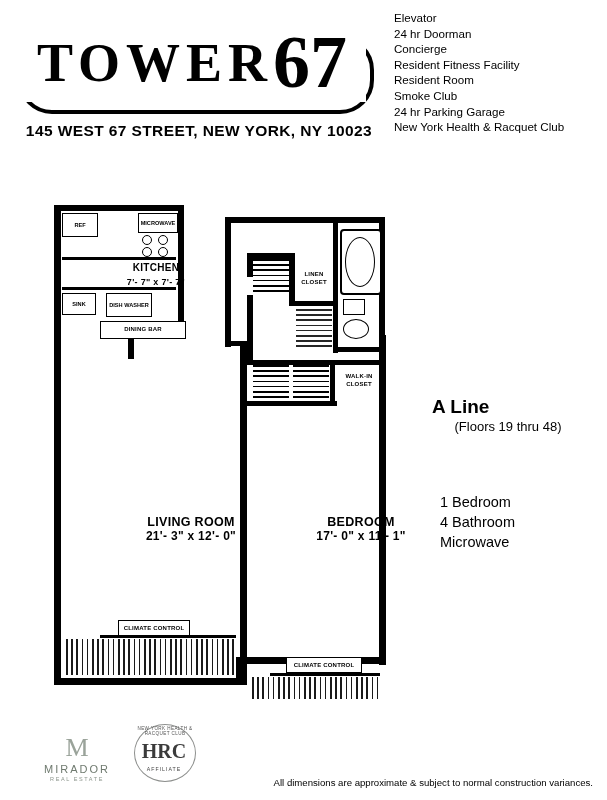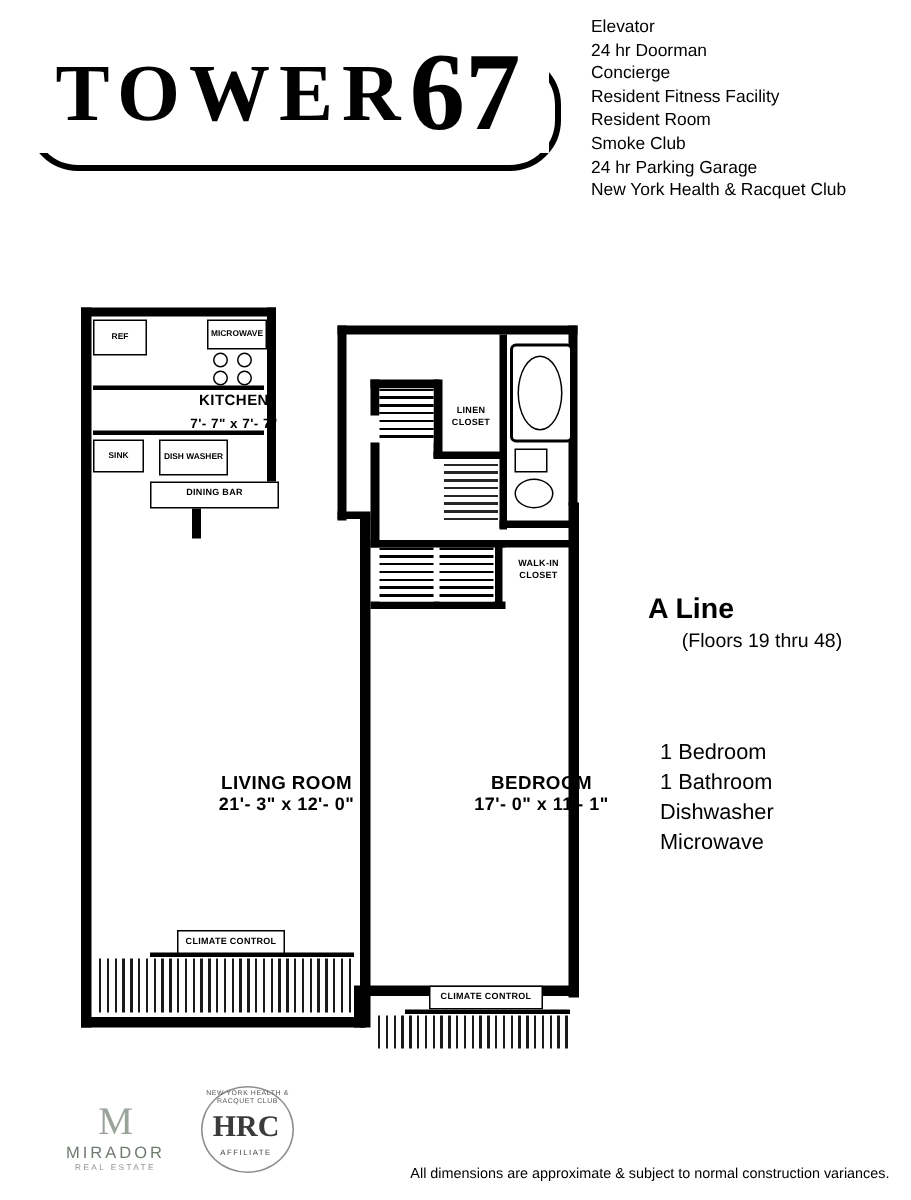--- a/index.html
+++ b/index.html
@@ -126,39 +126,39 @@
 </head>
 <body>
 
 <div class="page">
 
   <div class="logo-wrap">
     <div class="logo-box"></div>
     <div class="logo-text">
       <span class="tower">TOWER</span><span class="num">67</span>
     </div>
+    <div class="address">145 WEST 67 STREET, NEW YORK, NY 10023</div>
   </div>
 
   <div class="amenities">
     <div>Elevator</div>
     <div>24 hr Doorman</div>
     <div>Concierge</div>
     <div>Resident Fitness Facility</div>
     <div>Resident Room</div>
     <div>Smoke Club</div>
     <div>24 hr Parking Garage</div>
     <div>New York Health &amp; Racquet Club</div>
   </div>
 
   <div class="line-title">A Line</div>
   <div class="line-floors">(Floors 19 thru 48)</div>
   <div class="feature-list">
     <div>1 Bedroom</div>
-    <div>1 Bathroom</div>
-    <div>Dishwasher</div>
+    <div>4 Bathroom</div>
     <div>Microwave</div>
   </div>
 
   <div class="plan">
 
     <div class="wall" style="left:14px;top:10px;width:7px;height:480px;"></div>
     <div class="wall" style="left:14px;top:483px;width:190px;height:7px;"></div>
     <div class="wall" style="left:14px;top:10px;width:130px;height:6px;"></div>
     <div class="wall" style="left:138px;top:10px;width:6px;height:130px;"></div>
     <div class="wall" style="left:88px;top:134px;width:56px;height:6px;"></div>

